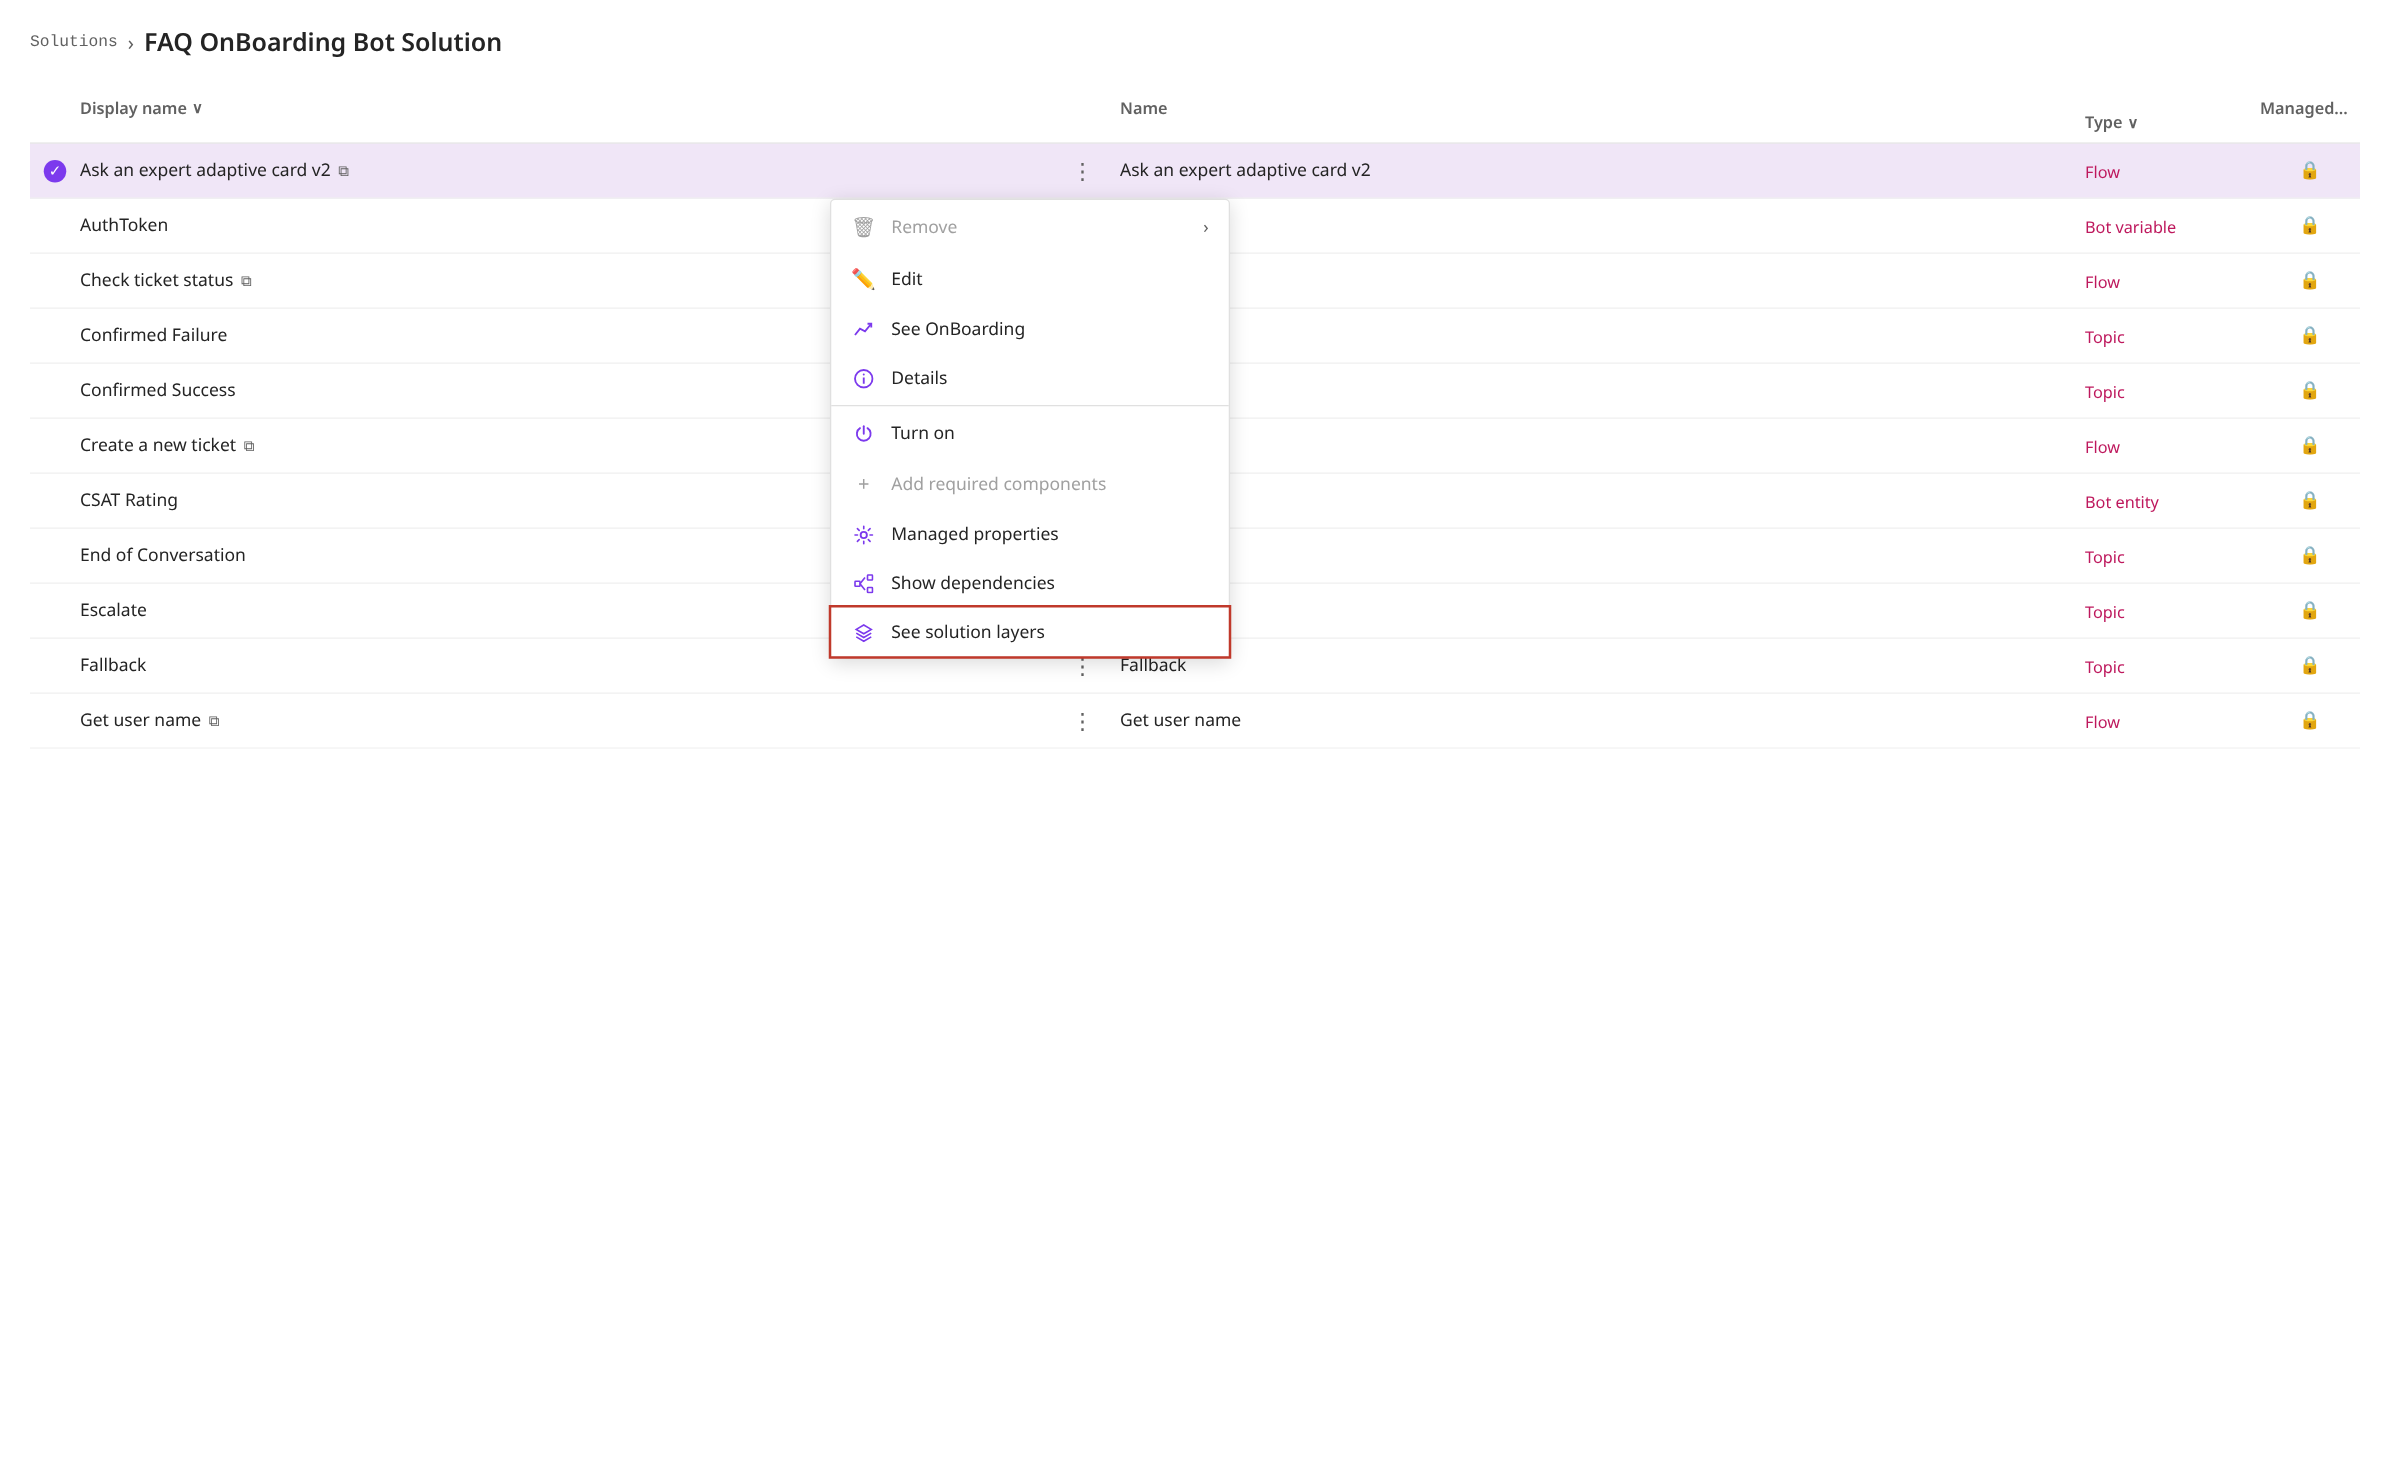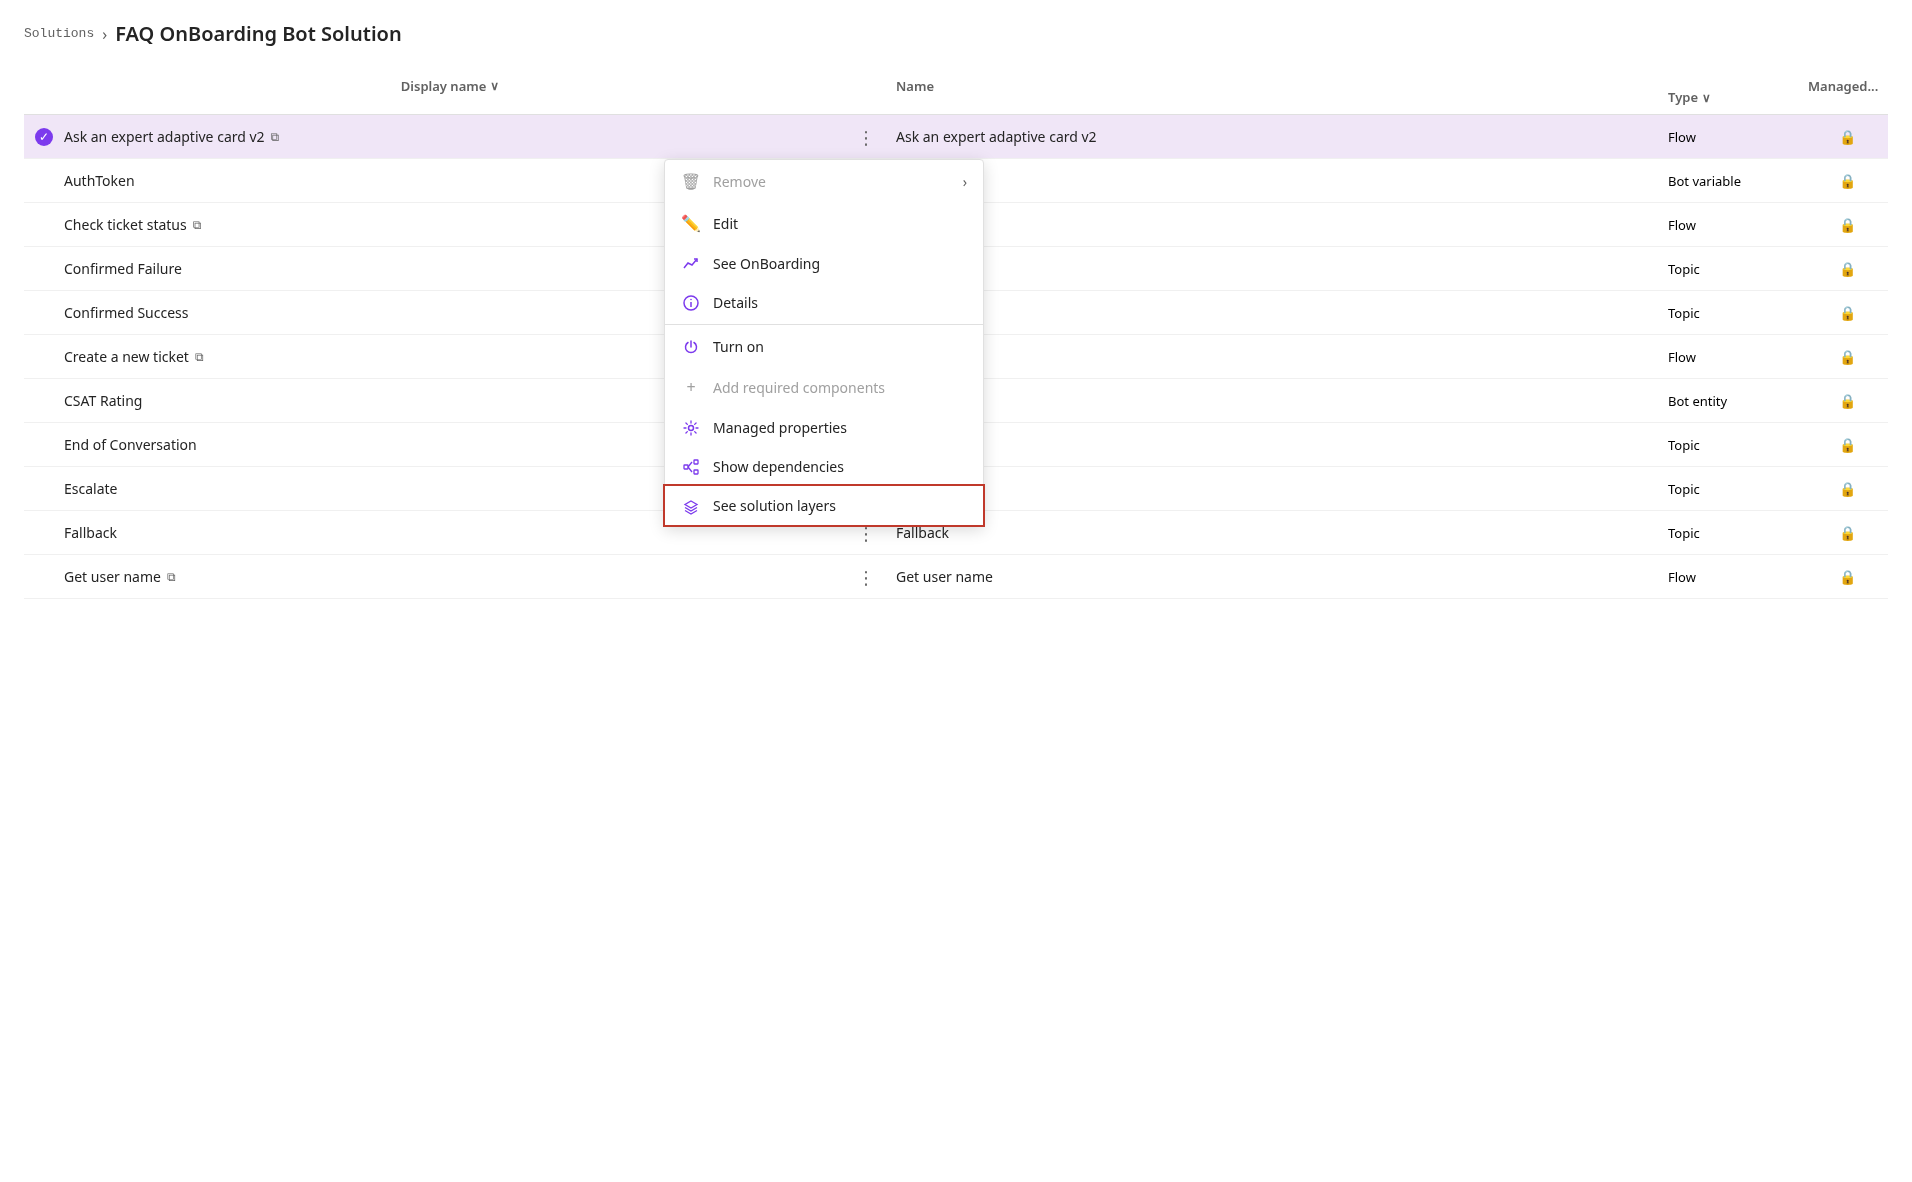--- a/index.html
+++ b/index.html
@@ -47,21 +47,20 @@
       color: #616161;
       font-weight: 600;
       align-items: center;
     }
 
     .table-header-display {
       display: flex;
       align-items: center;
       gap: 4px;
       cursor: pointer;
-      justify-content: center;
     }
 
     .table-header-type {
       display: flex;
       align-items: center;
       gap: 4px;
       cursor: pointer;
       margin-top: 23px;
     }
 
@@ -123,21 +122,21 @@
       font-size: 18px;
     }
 
     .row-name {
       font-size: 14px;
       color: #242424;
     }
 
     .row-type {
       font-size: 13px;
-      color: #000000;
+      color: #be185d;
     }
 
     .row-managed {
       display: flex;
       align-items: center;
       justify-content: center;
       color: #616161;
     }
 
     .lock-icon {
@@ -169,21 +168,20 @@
     }
 
     .menu-item.disabled {
       color: #a0a0a0;
       cursor: default;
     }
 
     .menu-item.highlighted {
       background: #fff;
       outline: 2px solid #c0392b;
-      align-items: flex-end;
     }
 
     .menu-item-icon {
       color: #7c3aed;
       font-size: 16px;
       width: 20px;
       display: flex;
       align-items: center;
       justify-content: center;
     }

